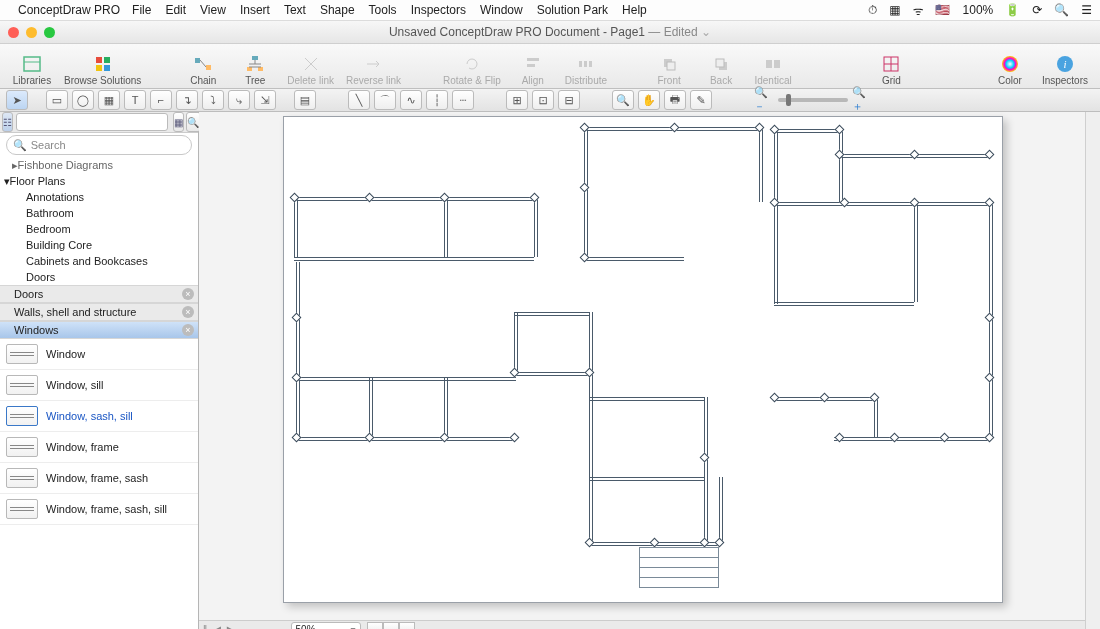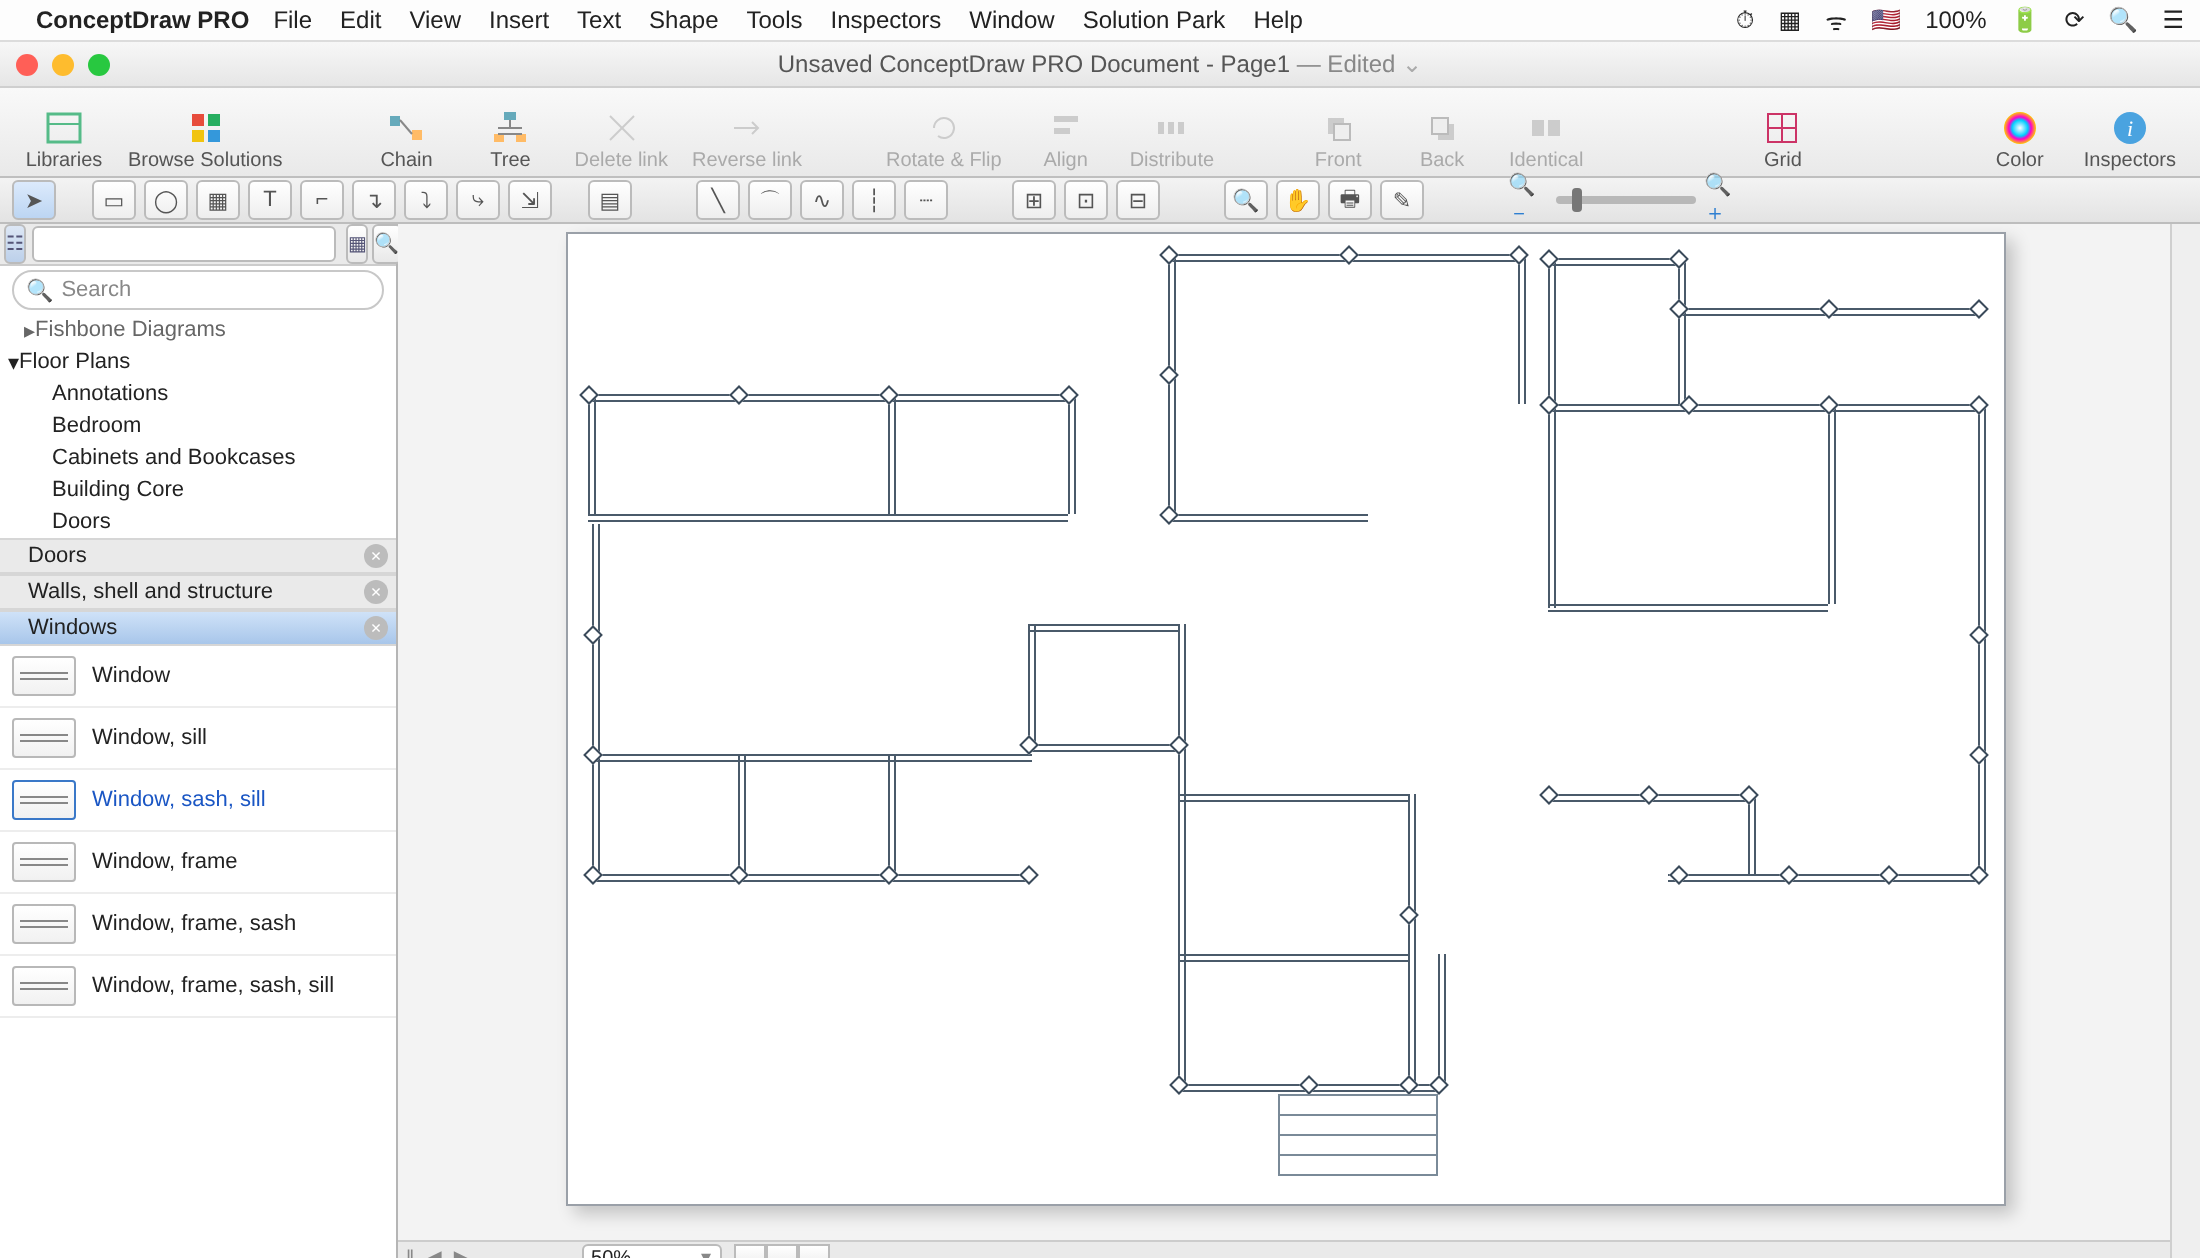--- a/index.html
+++ b/index.html
@@ -1,19 +1,19 @@
 <!DOCTYPE html>
 <html><head>
 <meta charset="utf-8">
 <style>
 html,body{margin:0;padding:0;font-family:-apple-system,"Helvetica Neue",Arial,sans-serif;font-size:12px;background:#ececec;height:629px;width:1100px;overflow:hidden;color:#222}
 
 .macbar{height:20px;background:#fdfdfd;display:flex;align-items:center;padding:0 8px;border-bottom:1px solid #dcdcdc}
 .macbar .apple{font-size:14px;margin-right:10px}
-.macbar .appname{font-weight:700;margin-right:12px}
+.macbar .appname{font-weight:400;margin-right:12px}
 .macbar .mitem{margin-right:14px;cursor:default}
 .macbar .right{margin-left:auto;display:flex;align-items:center;gap:12px}
 .macbar .right span{font-size:12px}
 
 .titlebar{height:22px;background:linear-gradient(#f7f7f7,#e6e6e6);display:flex;align-items:center;padding:0 8px;border-bottom:1px solid #cfcfcf;position:relative}
 .trafficlights{display:flex;gap:7px;align-items:center}
 .trafficlights div{width:11px;height:11px;border-radius:50%}
 .tl-red{background:#ff5f57}
 .tl-yel{background:#febc2e}
 .tl-grn{background:#28c840}
@@ -281,23 +281,24 @@
       <div class="tabbtn sel">☷</div>
       <input class="path" value="" style="">
       <div class="tabbtn">▦</div>
       <div class="tabbtn" style="color:#2e7fd1">🔍</div>
     </div>
     <div class="searchbox">🔍 <span style="margin-left:4px">Search</span></div>
     <div class="tree">
       <div class="row child" style="padding-left:12px;color:#666">▸ <span>Fishbone Diagrams</span></div>
       <div class="row" style="padding-left:4px">▾ <span>Floor Plans</span></div>
       <div class="row child">Annotations</div>
+      <div class="row child">Bathroom</div>
       <div class="row child">Bedroom</div>
+      <div class="row child">Building Core</div>
       <div class="row child">Cabinets and Bookcases</div>
-      <div class="row child">Building Core</div>
       <div class="row child">Doors</div>
       <div class="row header">
           <span style="padding-left:10px">Doors</span>
           <div class="closex">×</div>
         </div>
       <div class="row header">
           <span style="padding-left:10px">Walls, shell and structure</span>
           <div class="closex">×</div>
         </div>
       <div class="row header sel">

